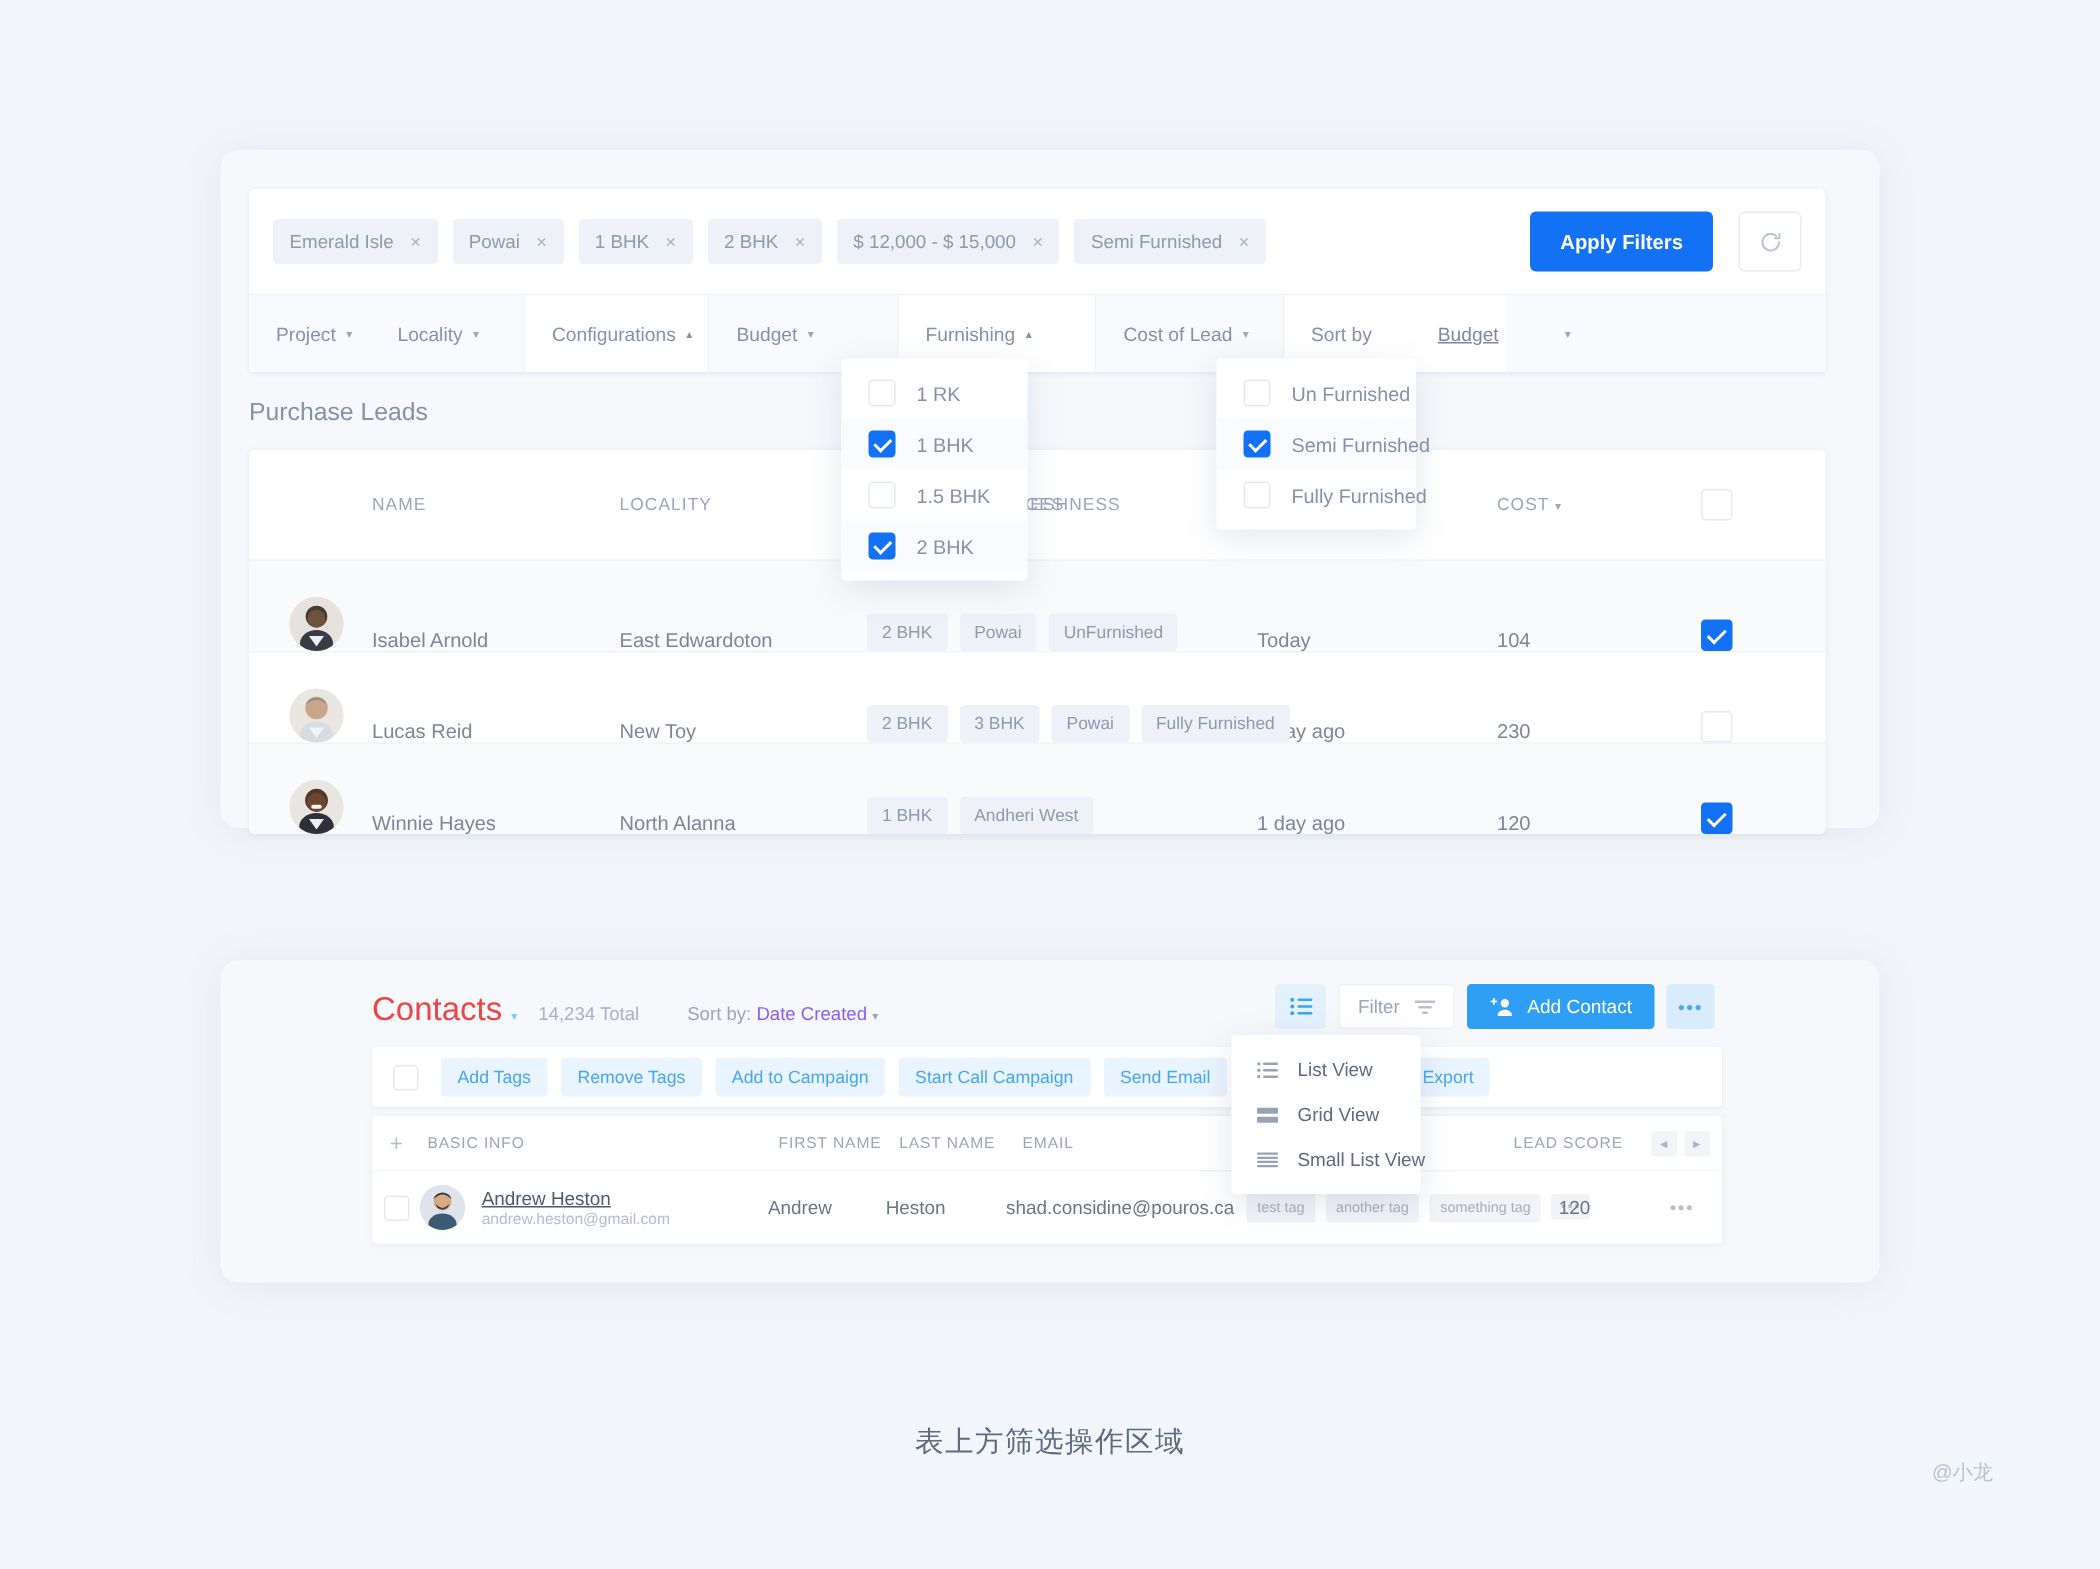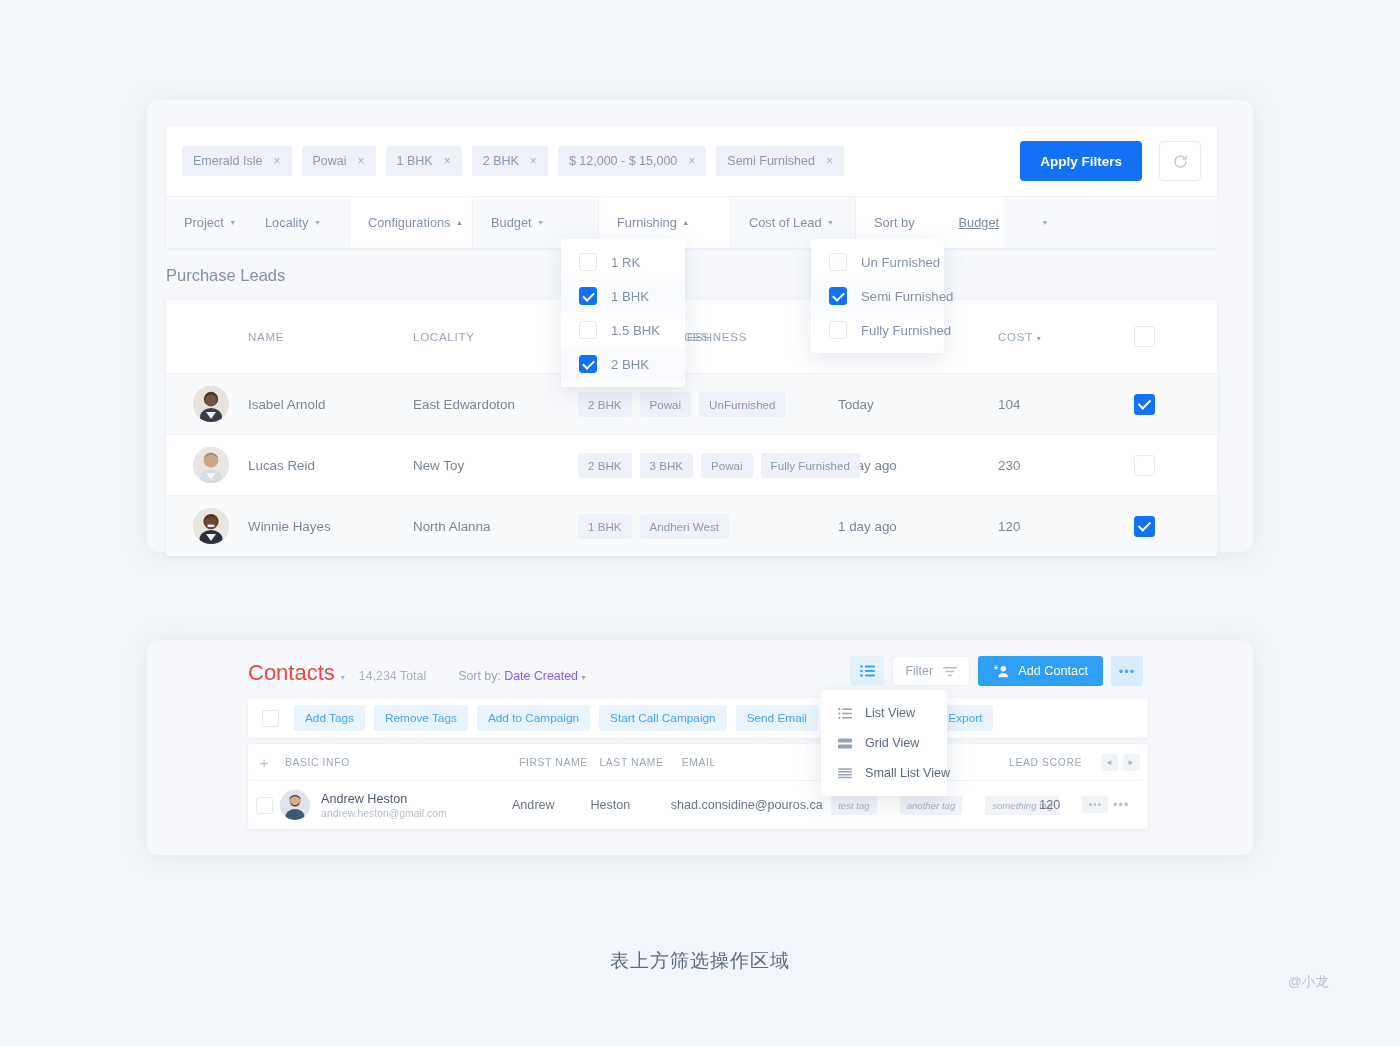--- a/index.html
+++ b/index.html
@@ -112,21 +112,21 @@
     position: absolute; left: 19px; top: 200px; width: 1051px;
     background: #fff; border-radius: 4px;
     box-shadow: 0 1px 4px rgba(120,140,170,0.12);
     overflow: hidden;
   }
   .lt-head {
     display: flex; align-items: center; height: 73px;
     font-size: 11.6px; letter-spacing: 0.7px; color: #9aa6b8;
   }
   .lt-row {
-    display: flex; align-items: center; height: 61px;
+    display: flex; align-items: flex-end; height: 61px;
     font-size: 13.4px; color: #7b8794;
     border-top: 1px solid #f1f4f9;
   }
   .lt-row.alt { background: #f9fafc; }
   .c-av   { width: 82px; padding-left: 27px; }
   .c-name { width: 165px; }
   .c-loc  { width: 165px; }
   .c-pref { width: 260px; display: flex; gap: 8px; flex-wrap: nowrap; position: relative; }
   .c-fresh{ width: 160px; }
   .c-cost { width: 100px; }
@@ -202,25 +202,25 @@
   .ctt-head { display: flex; align-items: center; height: 36px;
               font-size: 10.4px; letter-spacing: 0.6px; color: #9aa6b8; }
   .ctt-row  { display: flex; align-items: center; height: 49px;
               font-size: 12.6px; color: #6b7684; border-top: 1px solid #f2f5f9; }
   .k-plus { width: 36px; display:flex; justify-content:center; color:#b6bfcc; font-size: 15px; }
   .k-chk  { width: 36px; display:flex; justify-content:center; }
   .k-basic{ width: 260px; display:flex; align-items:center; gap: 11px; }
   .k-fn   { width: 88px; }
   .k-ln   { width: 90px; }
   .k-em   { width: 180px; }
-  .k-tags { width: 178px; display:flex; gap:23px; align-items:flex-start;font-style:italic; }
+  .k-tags { width: 178px; display:flex; gap:7px; align-items:flex-start; }
   .k-score{ width: 92px; text-align: left; padding-left: 30px;}
   .k-more { width: 60px; display:flex; justify-content:center; color:#b6bfcc; letter-spacing:1px; }
   .ct-av { width: 30px; height: 30px; border-radius: 50%; background: #d9dfe8; overflow:hidden; }
-  .ct-nm { font-size: 12.6px; color: #4d5a6b; }
+  .ct-nm { font-size: 12.6px; color: #4d5a6b; text-decoration: underline; }
   .ct-em { font-size: 10.4px; color: #b3bdca; margin-top: 2px; }
   .tag-sm { background: #f1f3f7; color: #a3aebe; border-radius: 2px;
             font-size: 9.6px; padding: 4px 7px; white-space: nowrap; }
   .tag-dots { background:#f1f3f7; color:#b4bdc9; border-radius:2px; padding: 3px 6px;
               font-size: 10px; letter-spacing: 1px; }
   .arrow-box { width: 17px; height: 17px; background: #f1f4f9; border-radius: 2px;
                display:flex; align-items:center; justify-content:center;
                color:#aab4c2; font-size: 8px; }
 
   

